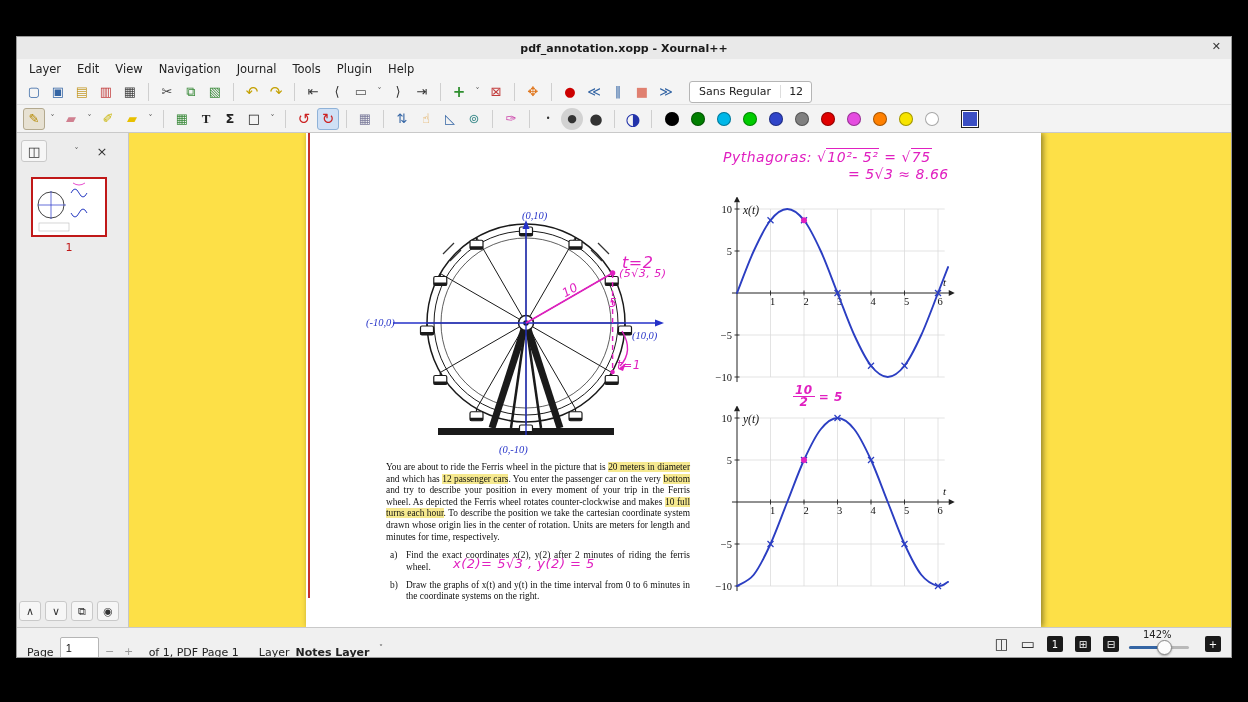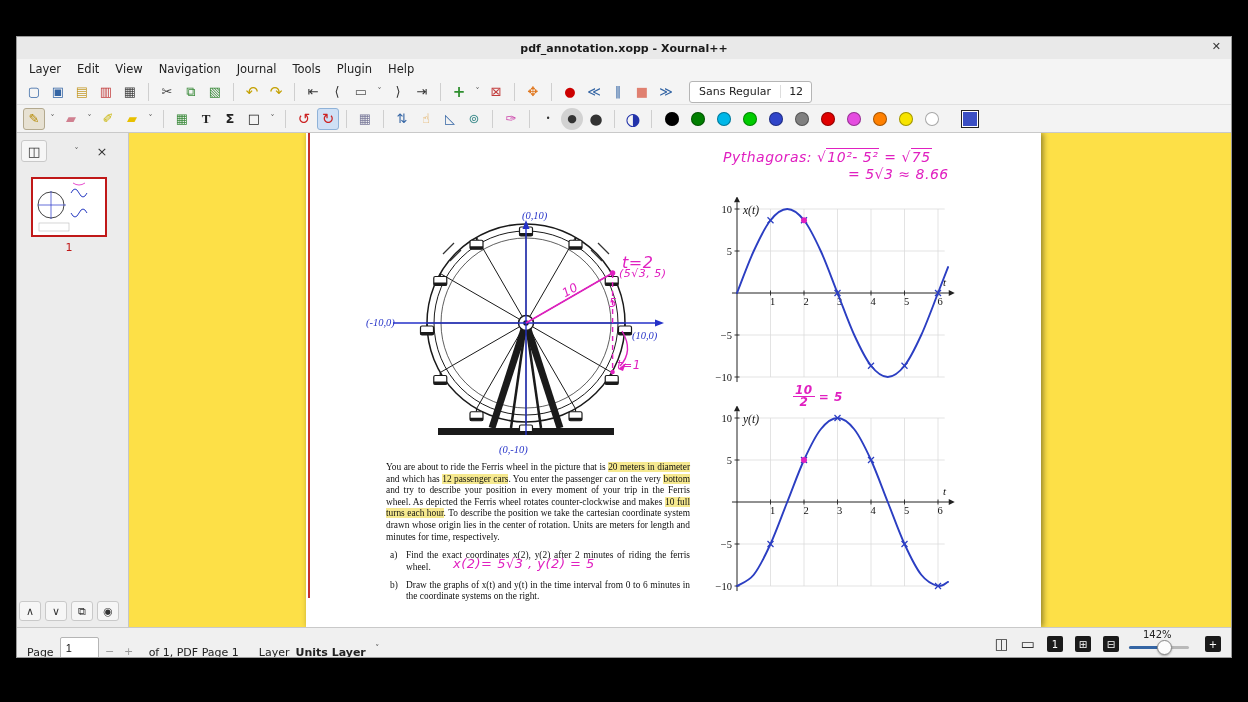--- a/index.html
+++ b/index.html
@@ -447,21 +447,21 @@
     </div>
   </div>
 
   <div id="statusbar">
     <span class="lab">Page</span>
     <input id="page-input" value="1" style="">
     <div class="mini">−</div>
     <div class="mini">+</div>
     <span class="lab" style="margin-left:12px">of 1, PDF Page 1</span>
     <span class="lab" style="margin-left:14px">Layer</span>
-    <span class="lab" style="font-weight:bold">Units Layer</span>
+    <span class="lab" style="font-weight:bold">Notes Layer</span>
     <div class="tb caret">˅</div>
     <div style="margin-left:auto;display:flex;align-items:center;">
       <div class="sbicon">◫</div>
       <div class="sbicon">▭</div>
       <div class="blk">1</div>
       <div class="blk">⊞</div>
       <div class="blk">⊟</div>
       <div id="zoomer">
         <span class="pct">142%</span>
         <div class="track"></div>

